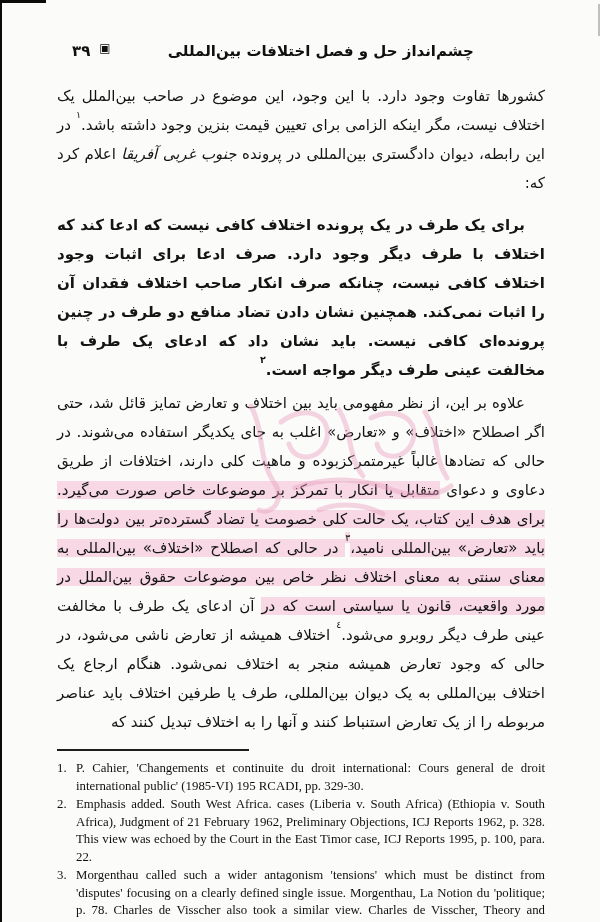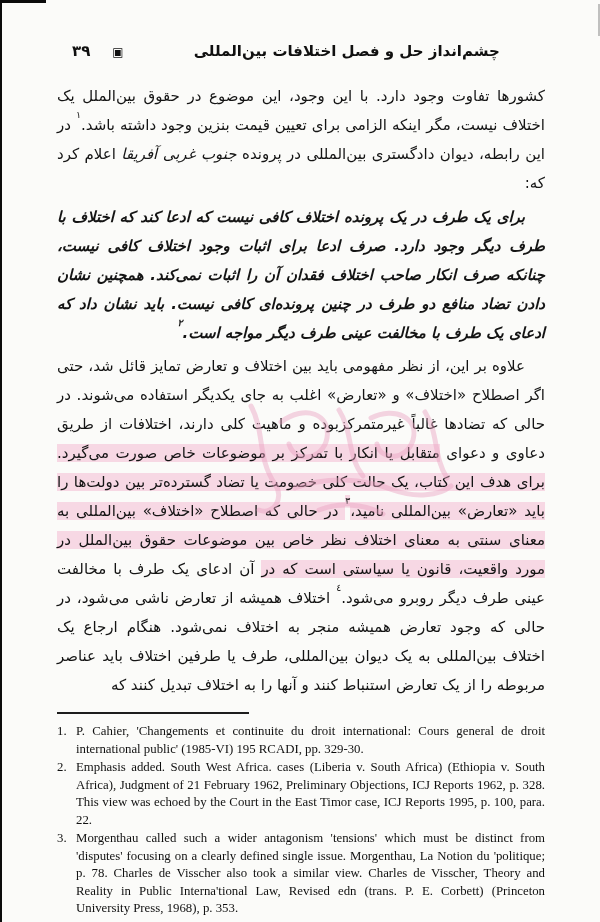--- a/index.html
+++ b/index.html
@@ -15,41 +15,41 @@
   .edge-left  { position:absolute; left:0; top:0; width:2px; height:922px; background:#0b0b0b; }
   .edge-top   { position:absolute; left:0; top:0; width:46px; height:3px; background:#0b0b0b; }
   .smudge-right { position:absolute; right:0; top:4px; width:2px; height:32px; background:#8f8f8f; opacity:.55; }
 
   .page { position:absolute; left:57px; top:0; width:488px; }
 
   
   .header {
     margin-top:42px;
     display:flex;
-    align-items:flex-end;
-    gap:22px;
+    align-items:flex-start;
+    gap:9px;
     padding-left:15px;
     font-weight:bold;
     font-size:15px;
     color:#101010;
     white-space:nowrap;
   }
   .header .sq { font-size:12px; position:relative; top:-1px; }
   .header .ttl { direction:rtl; unicode-bidi:isolate;margin-left:48px; }
 
   
   .body-text p {
     direction:rtl;
     text-align:justify;
     font-size:15px;
     line-height:29px;
     color:#141414;
   }
   .para1 { margin-top:22px; }
-  .quote { font-weight:bold; text-indent:20px; margin-top:5px;font-style:italic; }
+  .quote { font-weight:bold; text-indent:20px; margin-top:13px; }
   .para3 { text-indent:20px; margin-top:4px; }
   sup.fnm {
     font-size:9.5px;
     line-height:0;
     position:relative;
     top:-6px;
   }
   .hl { background:#f7d8e4; }
   .case-italic { font-style:italic; }
 
@@ -89,21 +89,21 @@
 <div class="page">
 
   <div class="header">
     <span class="num">۳۹</span>
     <span class="sq">▣</span>
     <span class="ttl">چشم‌انداز حل و فصل اختلافات بین‌المللی</span>
   </div>
 
   <div class="body-text">
 
-    <p class="para1"><span>کشورها تفاوت وجود دارد. با این وجود، این موضوع در حقوق بین‌الملل یک اختلاف نیست، مگر اینکه الزامی برای تعیین قیمت بنزین وجود داشته باشد.</span><sup class="fnm">١</sup><span> در این رابطه، دیوان دادگستری بین‌المللی در پرونده </span><span class="case-italic">جنوب غربی آفریقا</span><span> اعلام کرد که:</span></p>
+    <p class="para1"><span>کشورها تفاوت وجود دارد. با این وجود، این موضوع در صاحب بین‌الملل یک اختلاف نیست، مگر اینکه الزامی برای تعیین قیمت بنزین وجود داشته باشد.</span><sup class="fnm">١</sup><span> در این رابطه، دیوان دادگستری بین‌المللی در پرونده </span><span class="case-italic">جنوب غربی آفریقا</span><span> اعلام کرد که:</span></p>
 
     <p class="quote"><span>برای یک طرف در یک پرونده اختلاف کافی نیست که ادعا کند که اختلاف با طرف دیگر وجود دارد. صرف ادعا برای اثبات وجود اختلاف کافی نیست، چنانکه صرف انکار صاحب اختلاف فقدان آن را اثبات نمی‌کند. همچنین نشان دادن تضاد منافع دو طرف در چنین پرونده‌ای کافی نیست. باید نشان داد که ادعای یک طرف با مخالفت عینی طرف دیگر مواجه است.</span><sup class="fnm">٢</sup></p>
 
     <p class="para3"><span>علاوه بر این، از نظر مفهومی باید بین اختلاف و تعارض تمایز قائل شد، حتی اگر اصطلاح «اختلاف» و «تعارض» اغلب به جای یکدیگر استفاده می‌شوند. در حالی که تضادها غالباً غیرمتمرکزبوده و ماهیت کلی دارند، اختلافات از طریق دعاوی و دعوای </span><span class="hl">متقابل یا انکار با تمرکز بر موضوعات خاص صورت می‌گیرد. برای هدف این کتاب، یک حالت کلی خصومت یا تضاد گسترده‌تر بین دولت‌ها را باید «تعارض» بین‌المللی نامید،</span><sup class="fnm hl">٣</sup><span class="hl"> در حالی که اصطلاح «اختلاف» بین‌المللی به معنای سنتی به معنای اختلاف نظر خاص بین موضوعات حقوق بین‌الملل در مورد واقعیت، قانون یا سیاستی است که در</span><span> آن ادعای یک طرف با مخالفت عینی طرف دیگر روبرو می‌شود.</span><sup class="fnm">٤</sup><span> اختلاف همیشه از تعارض ناشی می‌شود، در حالی که وجود تعارض همیشه منجر به اختلاف نمی‌شود. هنگام ارجاع یک اختلاف بین‌المللی به یک دیوان بین‌المللی، طرف یا طرفین اختلاف باید عناصر مربوطه را از یک تعارض استنباط کنند و آنها را به اختلاف تبدیل کنند که</span></p>
 
   </div>
 
   <div class="fnsep"></div>
 
   <div class="footnotes">

